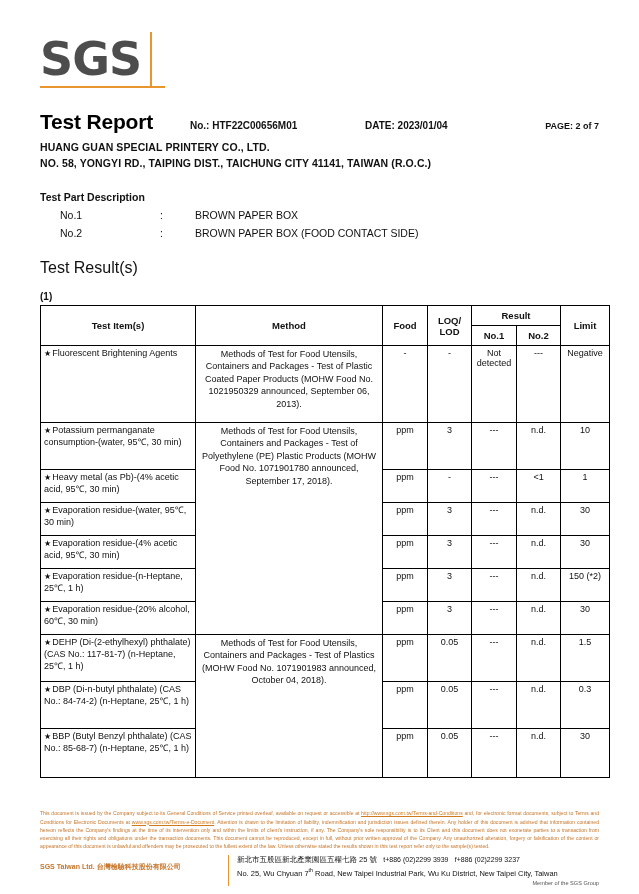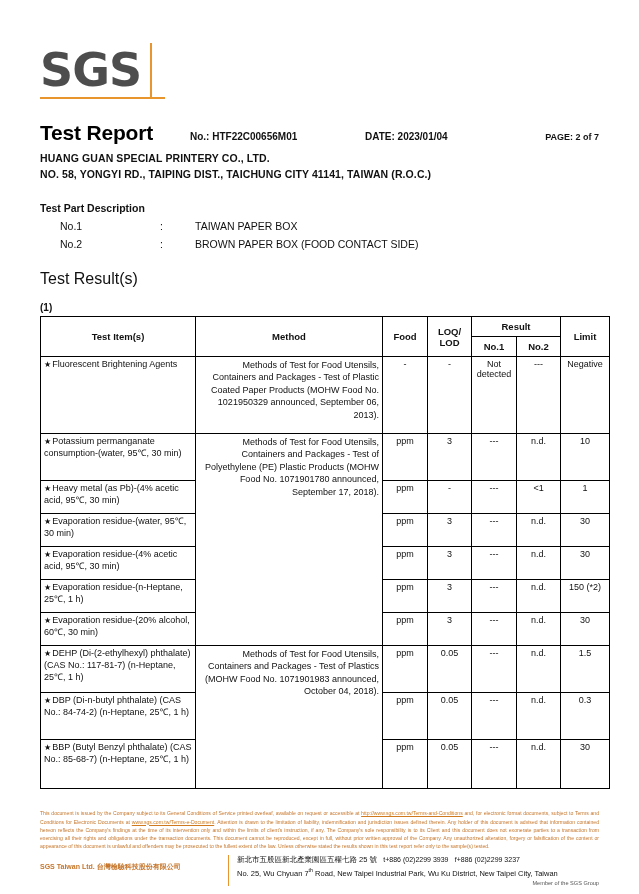--- a/index.html
+++ b/index.html
@@ -13,21 +13,21 @@
     font-family: "Liberation Sans", sans-serif;
     color: #111111;
     position: relative;
     overflow: hidden;
   }
   .page {
     position: relative;
     width: 639px;
     height: 894px;
     box-sizing: border-box;
-    padding: 11px 40px;
+    padding: 0 40px;
   }
 
   
   .logo-block {
     position: relative;
     height: 98px;
     padding-top: 36px;
     box-sizing: border-box;
   }
   .logo-text {
@@ -142,21 +142,21 @@
     font-size: 9.5px;
     vertical-align: middle;
     padding: 4px 2px;
   }
   td.item {
     text-align: left;
     line-height: 1.32;
     padding-left: 2px;
   }
   td.method {
-    text-align: right;
+    text-align: center;
     line-height: 1.38;
     vertical-align: middle;
     padding-left: 4px;
   }
   td.ctr {
     text-align: center;
     vertical-align: middle;
   }
   .star {
     font-size: 8px;
@@ -241,21 +241,21 @@
     <div class="hdr-page">PAGE: 2 of 7</div>
   </div>
   <div class="company-line">HUANG GUAN SPECIAL PRINTERY CO., LTD.</div>
   <div class="company-line second">NO. 58, YONGYI RD., TAIPING DIST., TAICHUNG CITY 41141, TAIWAN (R.O.C.)</div>
 
   <div class="section-title">Test Part Description</div>
 
   <div class="desc-row">
     <div class="desc-label">No.1</div>
     <div class="desc-colon">:</div>
-    <div class="desc-value">TAIWAN PAPER BOX</div>
+    <div class="desc-value">BROWN PAPER BOX</div>
   </div>
   <div class="desc-row">
     <div class="desc-label">No.2</div>
     <div class="desc-colon">:</div>
     <div class="desc-value">BROWN PAPER BOX (FOOD CONTACT SIDE)</div>
   </div>
 
   <div class="result-title">Test Result(s)</div>
   <div class="group-label">(1)</div>
 

